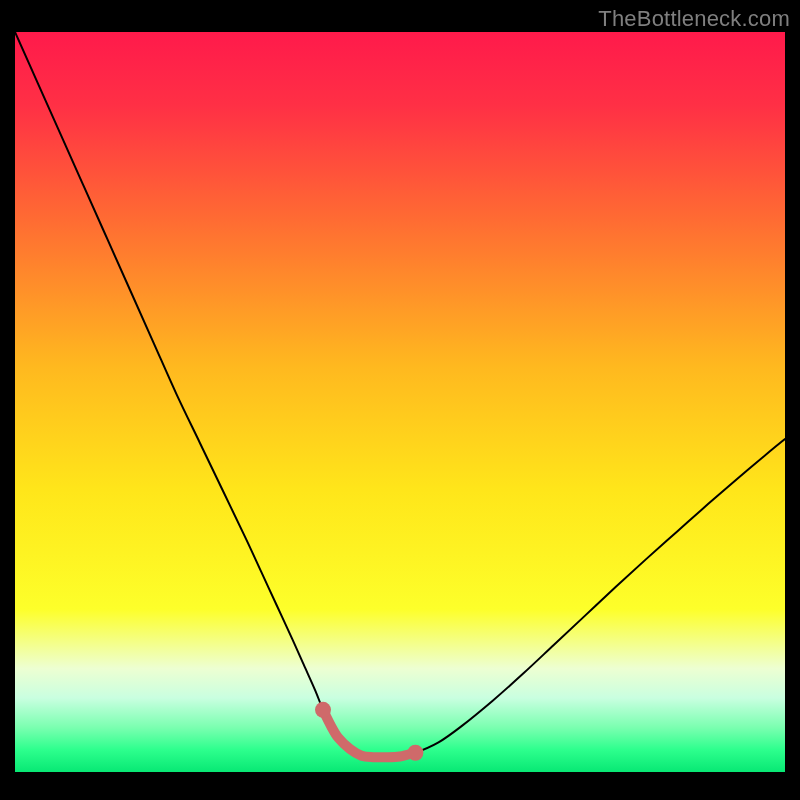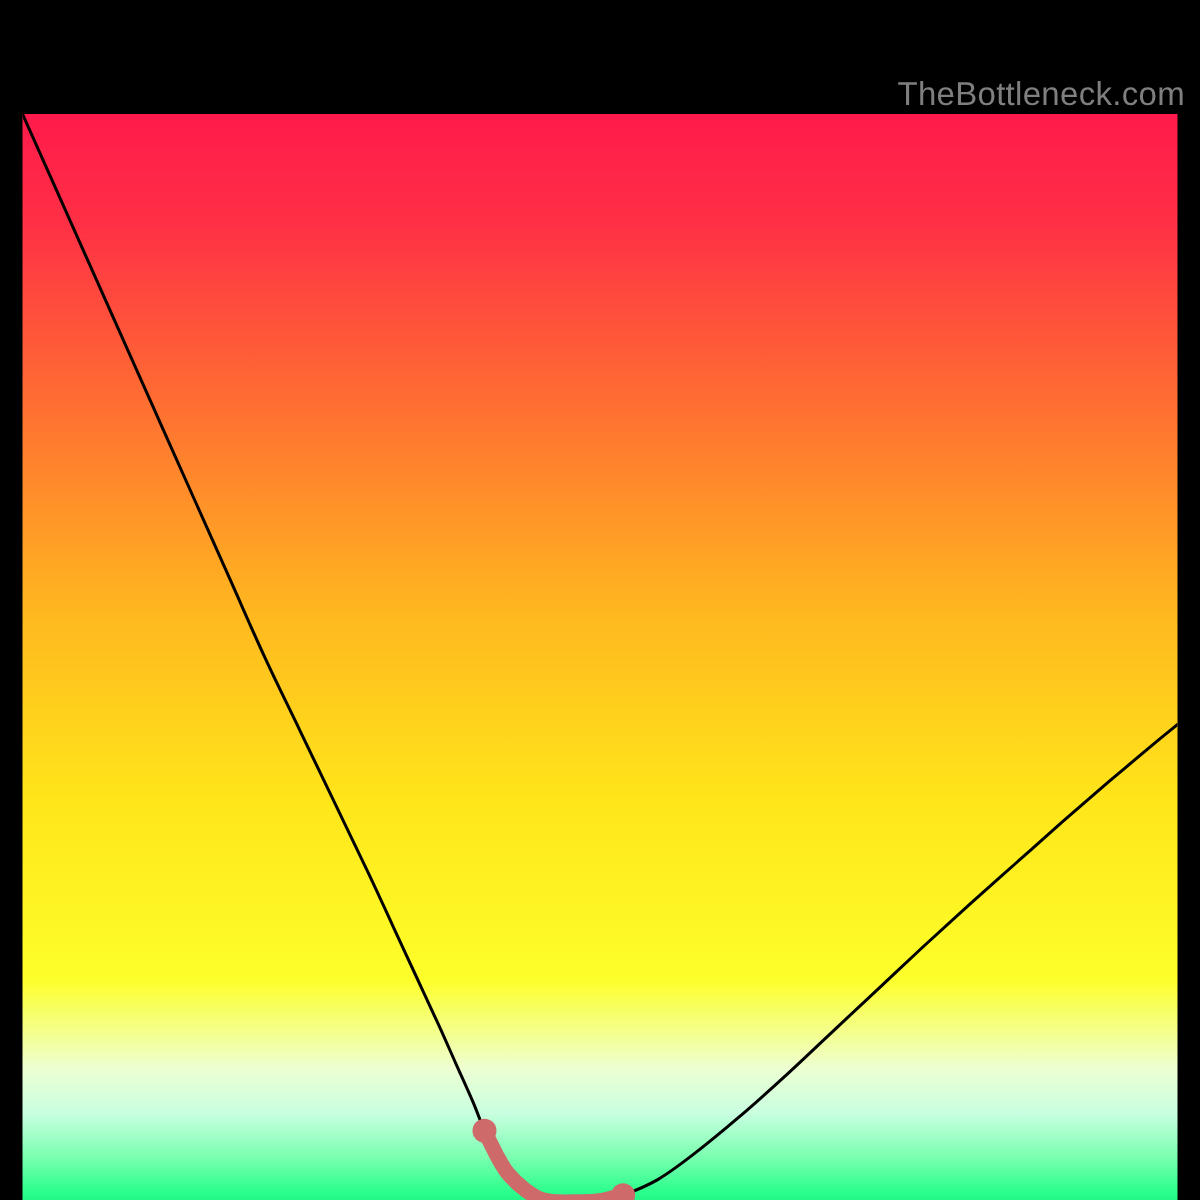--- a/index.html
+++ b/index.html
@@ -8,21 +8,20 @@
     width: 800px;
     height: 800px;
     background: #000;
     overflow: hidden;
   }
   .stage {
     position: relative;
     width: 800px;
     height: 660px;
     background: #000;
-    margin-top: 44px;
   }
   .watermark {
     position: absolute;
     top: 6px;
     right: 10px;
     font-family: Arial, Helvetica, sans-serif;
     font-size: 22px;
     font-weight: 500;
     color: #7f7f7f;
     letter-spacing: 0.2px;

